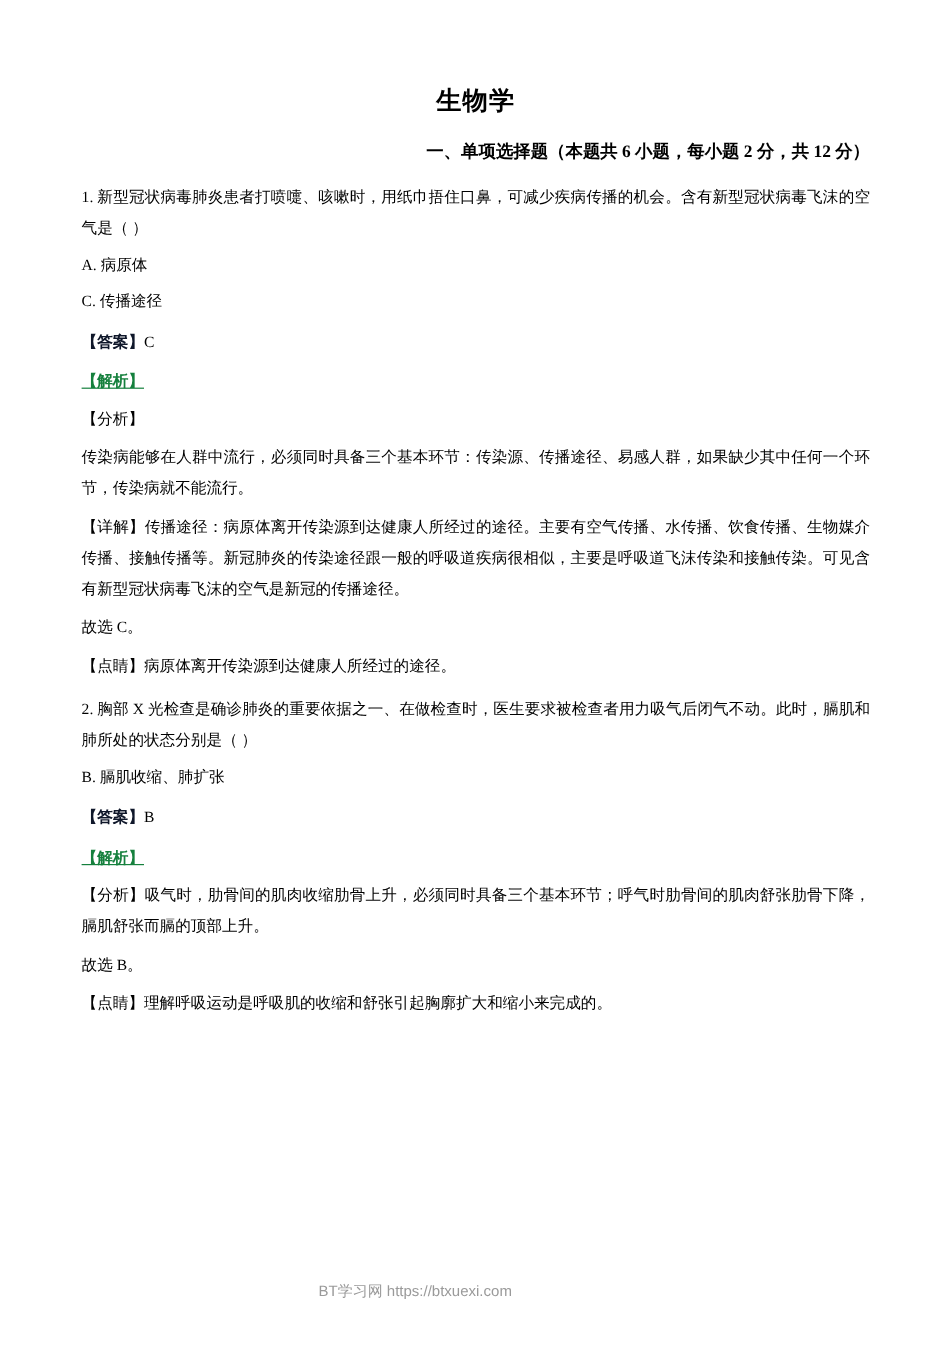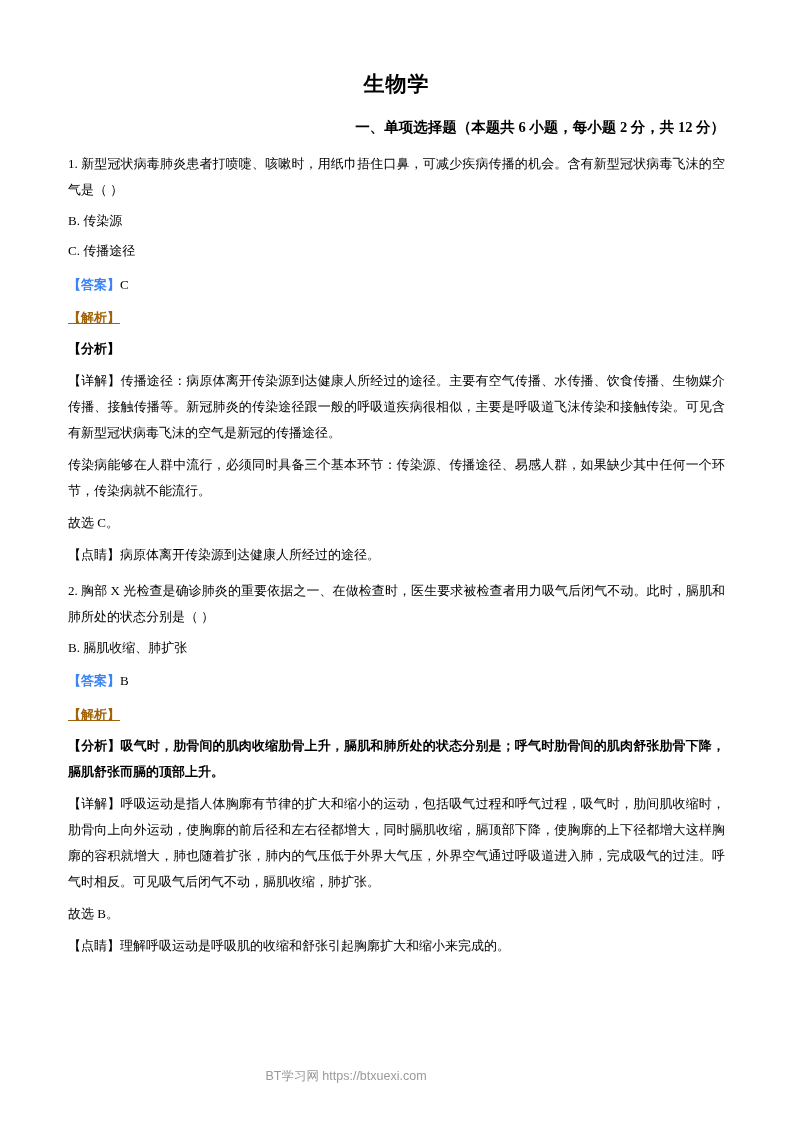--- a/index.html
+++ b/index.html
@@ -52,40 +52,39 @@
     display: flex;
   }
   .opt-a { width: 330px; flex: 0 0 330px; }
   .opt-b { flex: 1 1 auto; }
   .ansline {
     font-size: 13px;
     line-height: 1.95;
     margin: 8px 0 6px 0;
   }
   .tag {
-    color: #3b82f6;
+    color: #0f172a;
     font-weight: bold;
   }
   .tag-u {
-    color: #a16207;
+    color: #15803d;
     font-weight: bold;
     text-decoration: underline;
   }
   .ans-val {
     color: #000;
   }
   .para {
     font-size: 13px;
     line-height: 2.0;
     margin: 6px 0;
     text-align: justify;
   }
   .blk {
     margin-top: 4px;
-    font-weight: bold;
   }
   .footer {
     position: absolute;
     left: 0;
     top: 1068px;
     width: 692px;
     text-align: center;
     font-size: 12.5px;
     color: #9a9a9a;
     font-family: "Liberation Sans", sans-serif;
@@ -96,39 +95,39 @@
 
 <div class="page">
 
   <div class="doc-title">生物学</div>
 
   <div class="section-head">一、单项选择题（本题共 6 小题，每小题 2 分，共 12 分）</div>
 
   <div>
     <div class="q-text">1. 新型冠状病毒肺炎患者打喷嚏、咳嗽时，用纸巾捂住口鼻，可减少疾病传播的机会。含有新型冠状病毒飞沫的空气是（          ）</div>
     <div class="opts">
-      <div class="opt-b">B. 传染源</div>
+      <div class="opt-a">A. 病原体</div>
     </div>
     <div class="opts">
       <div class="opt-a">C. 传播途径</div>
     </div>
     <div class="ansline">
       <span class="tag">【答案】</span><span class="ans-val">C</span>
     </div>
     <div class="ansline">
       <span class="tag-u">【解析】</span>
     </div>
     <div class="para blk">
       <span>【分析】</span>
     </div>
     <div class="para">
-      <span>【详解】</span><span>传播途径：病原体离开传染源到达健康人所经过的途径。主要有空气传播、水传播、饮食传播、生物媒介传播、接触传播等。新冠肺炎的传染途径跟一般的呼吸道疾病很相似，主要是呼吸道飞沫传染和接触传染。可见含有新型冠状病毒飞沫的空气是新冠的传播途径。</span>
+      <span>传染病能够在人群中流行，必须同时具备三个基本环节：传染源、传播途径、易感人群，如果缺少其中任何一个环节，传染病就不能流行。</span>
     </div>
     <div class="para">
-      <span>传染病能够在人群中流行，必须同时具备三个基本环节：传染源、传播途径、易感人群，如果缺少其中任何一个环节，传染病就不能流行。</span>
+      <span>【详解】</span><span>传播途径：病原体离开传染源到达健康人所经过的途径。主要有空气传播、水传播、饮食传播、生物媒介传播、接触传播等。新冠肺炎的传染途径跟一般的呼吸道疾病很相似，主要是呼吸道飞沫传染和接触传染。可见含有新型冠状病毒飞沫的空气是新冠的传播途径。</span>
     </div>
     <div class="para">
       <span>故选 C。</span>
     </div>
     <div class="para">
       <span>【点睛】</span><span>病原体离开传染源到达健康人所经过的途径。</span>
     </div>
   </div>
 
   <div>
@@ -136,24 +135,21 @@
     <div class="opts">
       <div class="opt-b">B. 膈肌收缩、肺扩张</div>
     </div>
     <div class="ansline">
       <span class="tag">【答案】</span><span class="ans-val">B</span>
     </div>
     <div class="ansline">
       <span class="tag-u">【解析】</span>
     </div>
     <div class="para blk">
-      <span>【分析】</span><span>吸气时，肋骨间的肌肉收缩肋骨上升，膈肌和肺所处的状态分别是；呼气时肋骨间的肌肉舒张肋骨下降，膈肌舒张而膈的顶部上升。</span>
-    </div>
-    <div class="para">
-      <span>【详解】</span><span>呼吸运动是指人体胸廓有节律的扩大和缩小的运动，包括吸气过程和呼气过程，吸气时，肋间肌收缩时，肋骨向上向外运动，使胸廓的前后径和左右径都增大，同时膈肌收缩，膈顶部下降，使胸廓的上下径都增大这样胸廓的容积就增大，肺也随着扩张，肺内的气压低于外界大气压，外界空气通过呼吸道进入肺，完成吸气的过洼。呼气时相反。可见吸气后闭气不动，膈肌收缩，肺扩张。</span>
+      <span>【分析】</span><span>吸气时，肋骨间的肌肉收缩肋骨上升，必须同时具备三个基本环节；呼气时肋骨间的肌肉舒张肋骨下降，膈肌舒张而膈的顶部上升。</span>
     </div>
     <div class="para">
       <span>故选 B。</span>
     </div>
     <div class="para">
       <span>【点睛】</span><span>理解呼吸运动是呼吸肌的收缩和舒张引起胸廓扩大和缩小来完成的。</span>
     </div>
   </div>
 
 </div>

